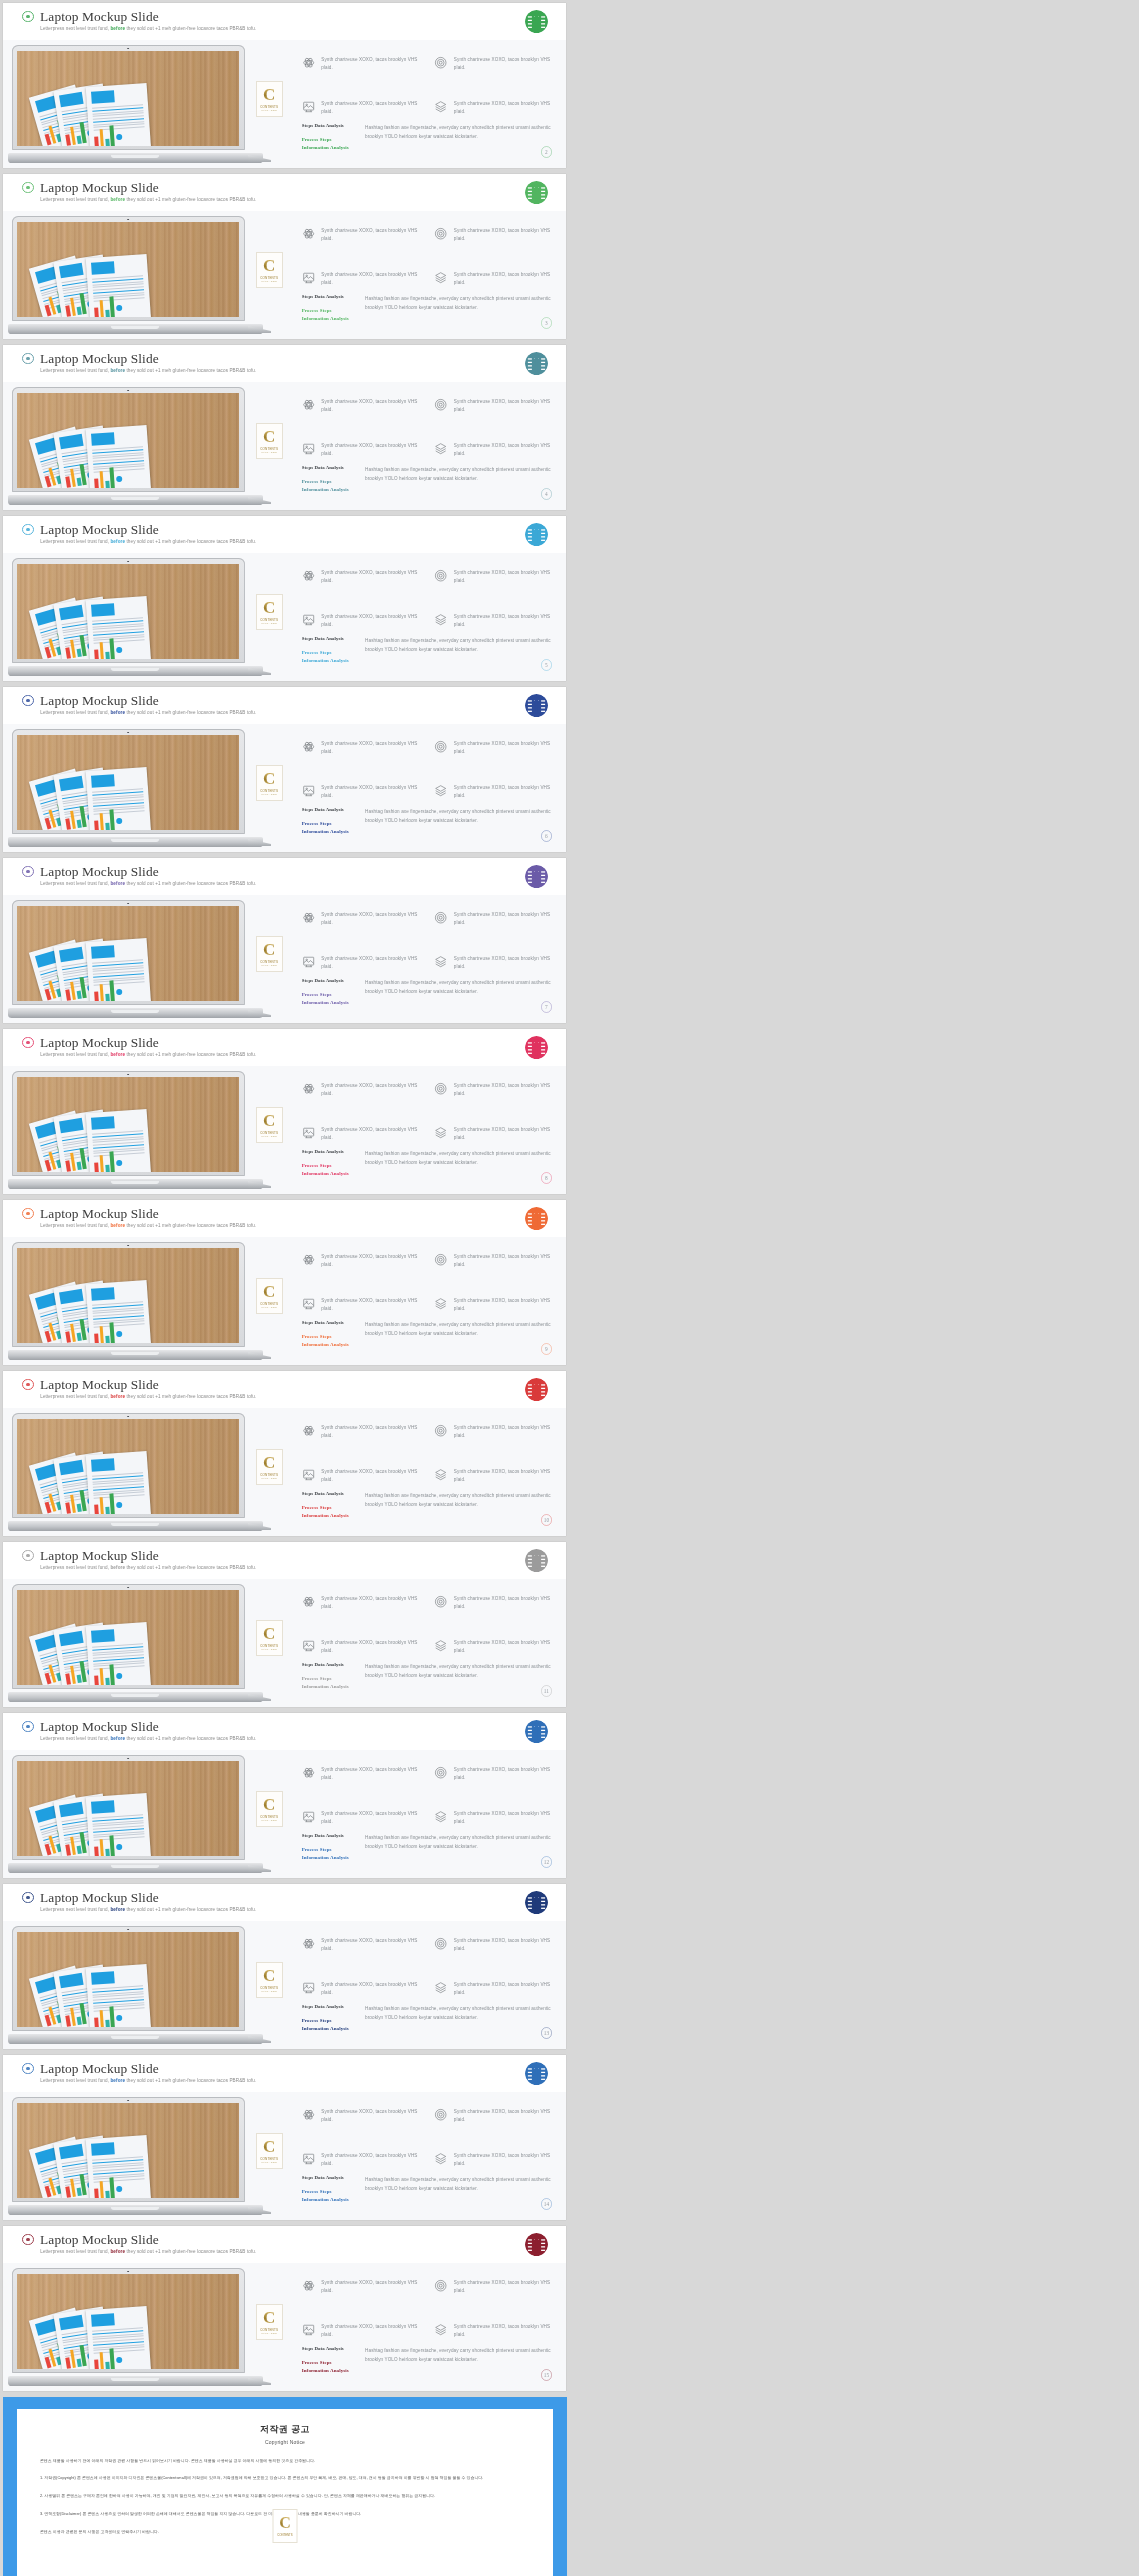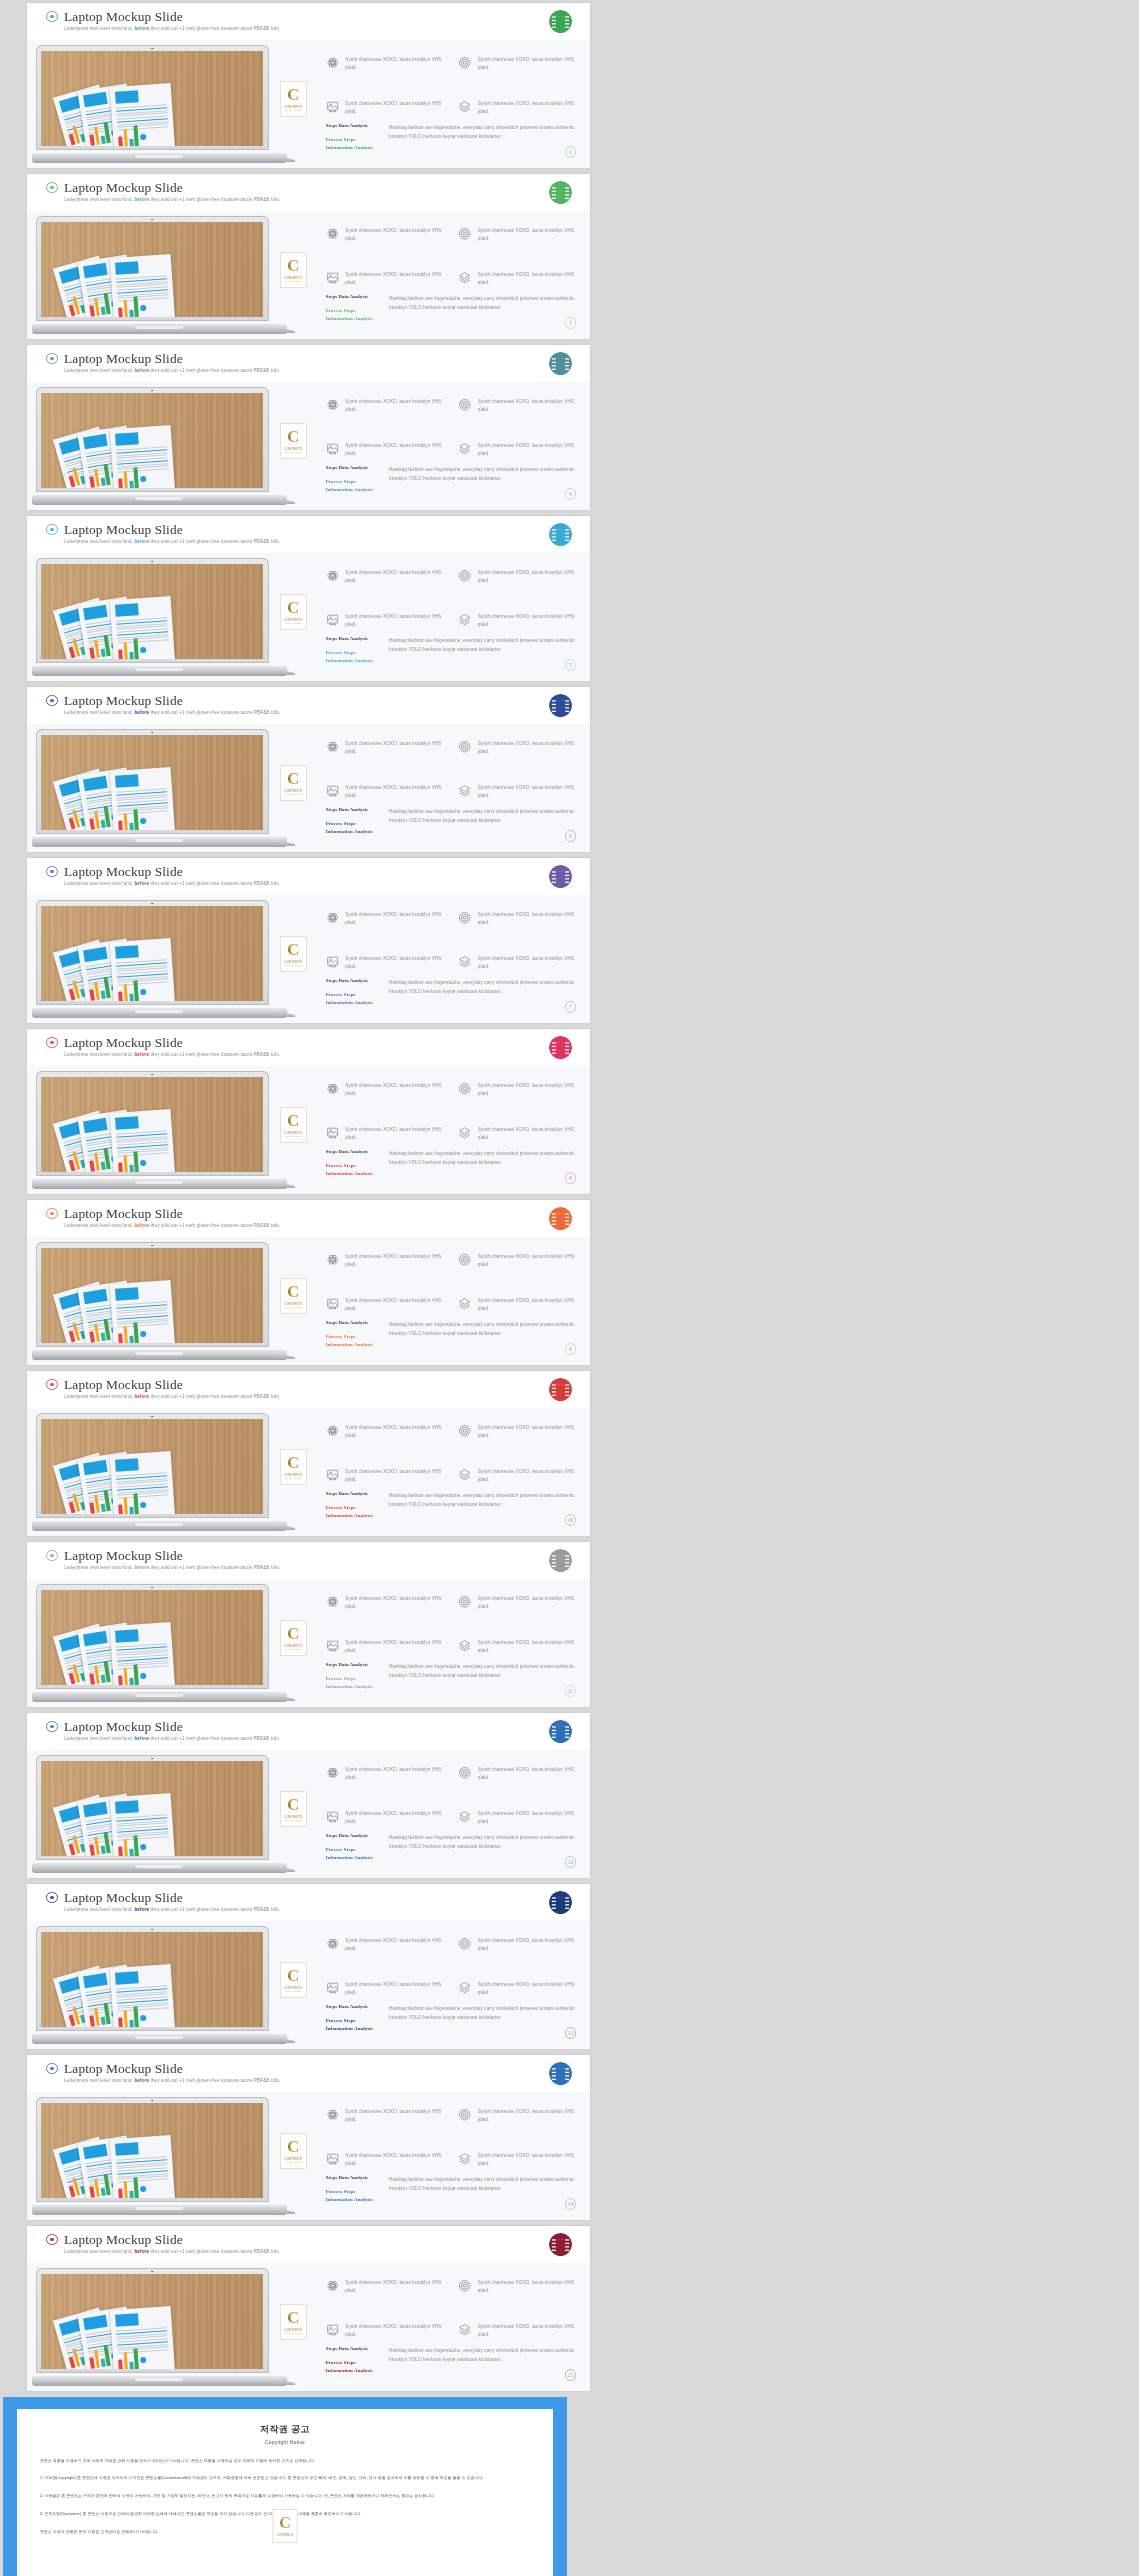--- a/index.html
+++ b/index.html
@@ -8,21 +8,20 @@
     background: #d8d8d8;
     font-family: "Liberation Sans", sans-serif;
   }
   body { padding: 0; }
 
   .grid {
     width: 964px;
     display: flex;
     flex-wrap: wrap;
     align-content: flex-start;
-    padding-left: 24px;
   }
 
   .slide {
     width: 570px;
     height: 171px;
     padding: 2.7px 3.6px 2.7px 2.7px;
     position: relative;
   }
   .slide-inner {
     position: relative;

